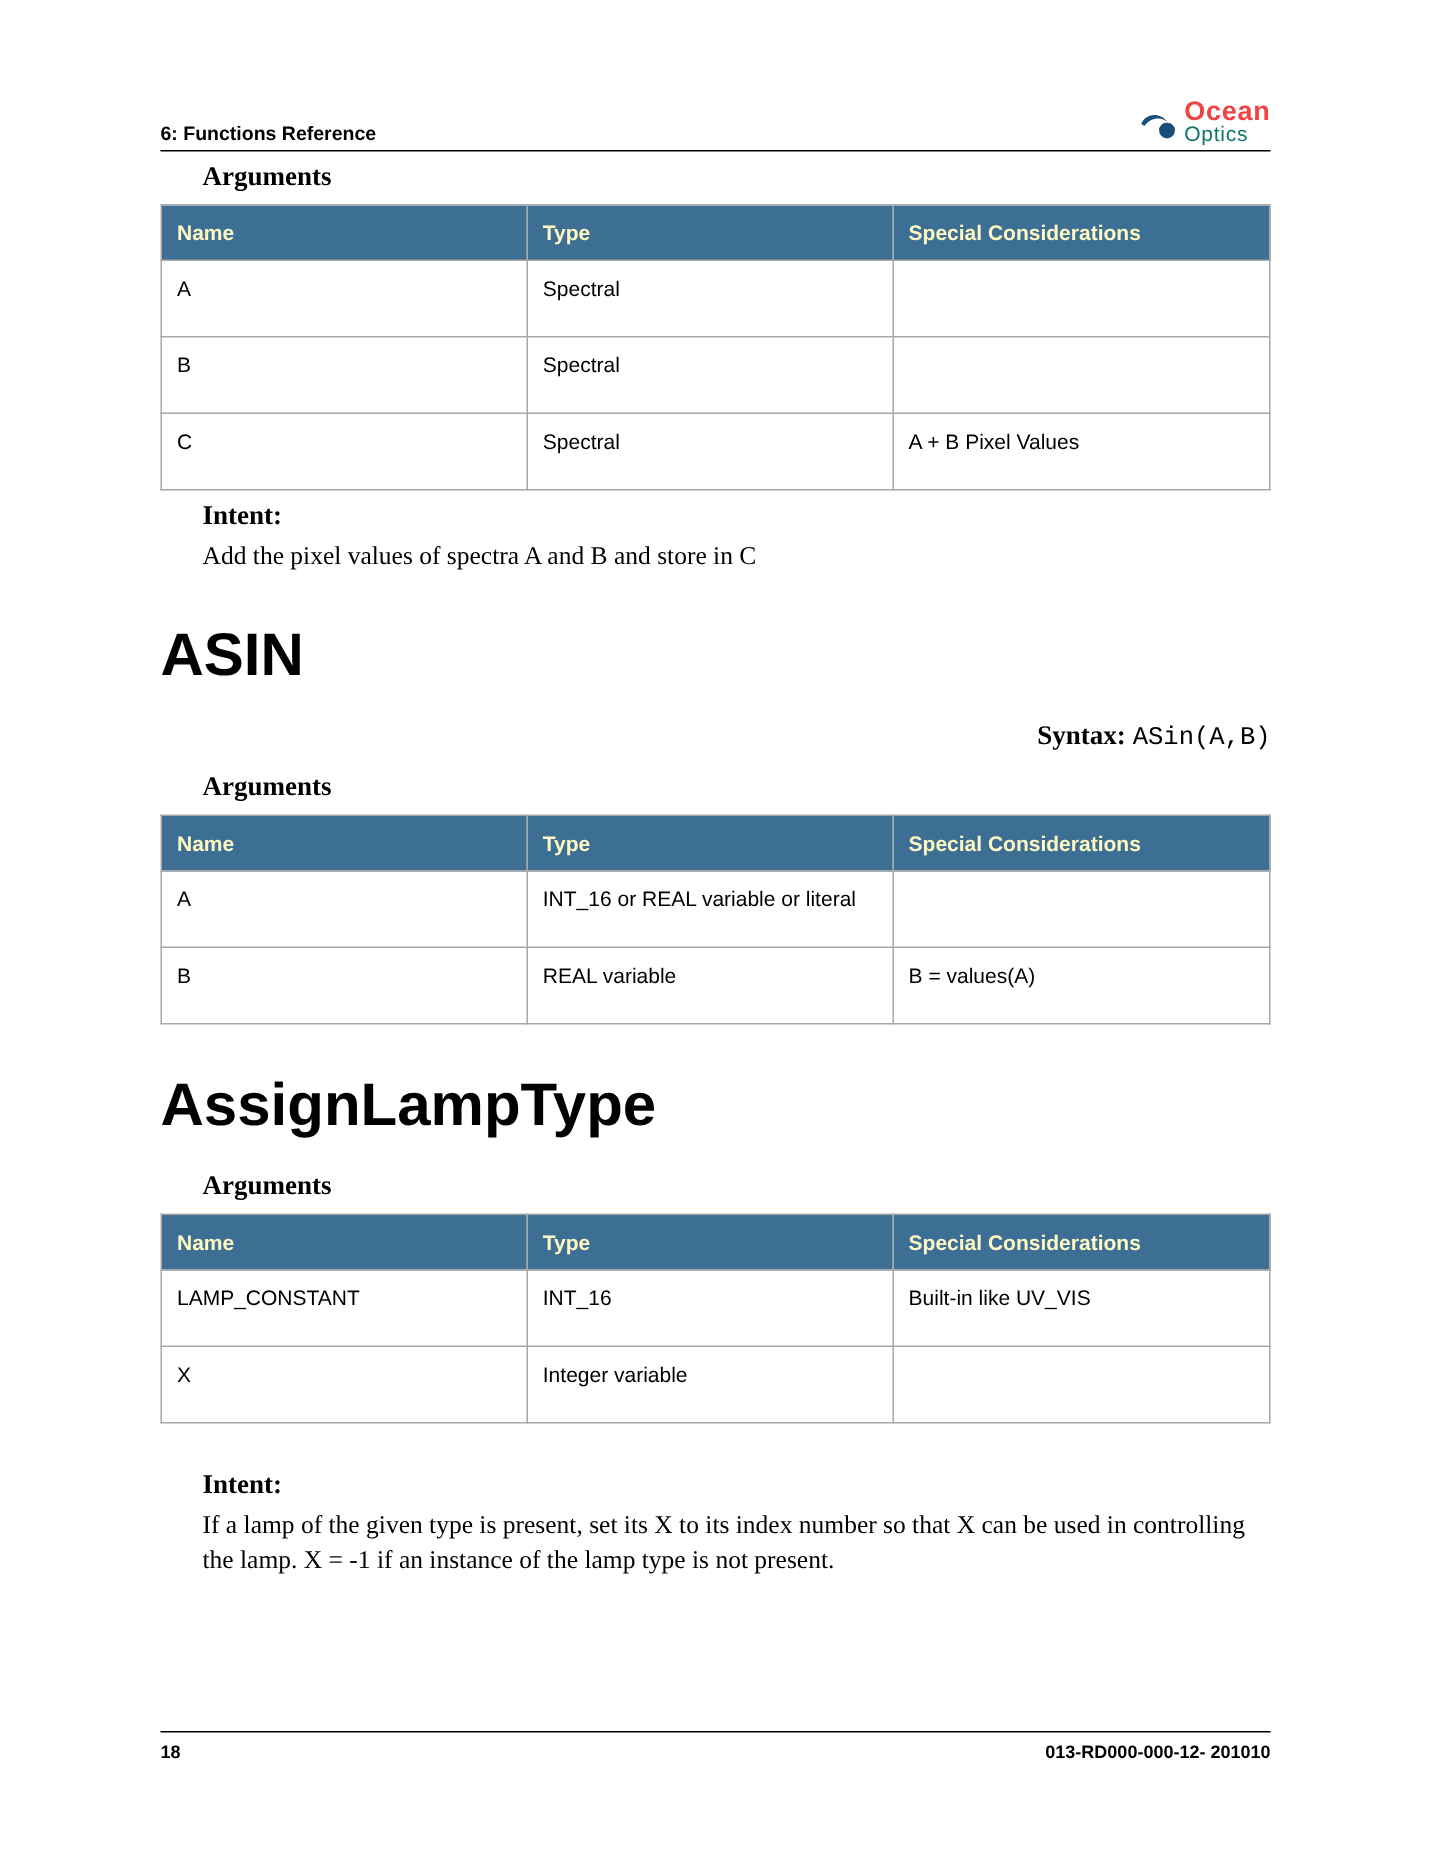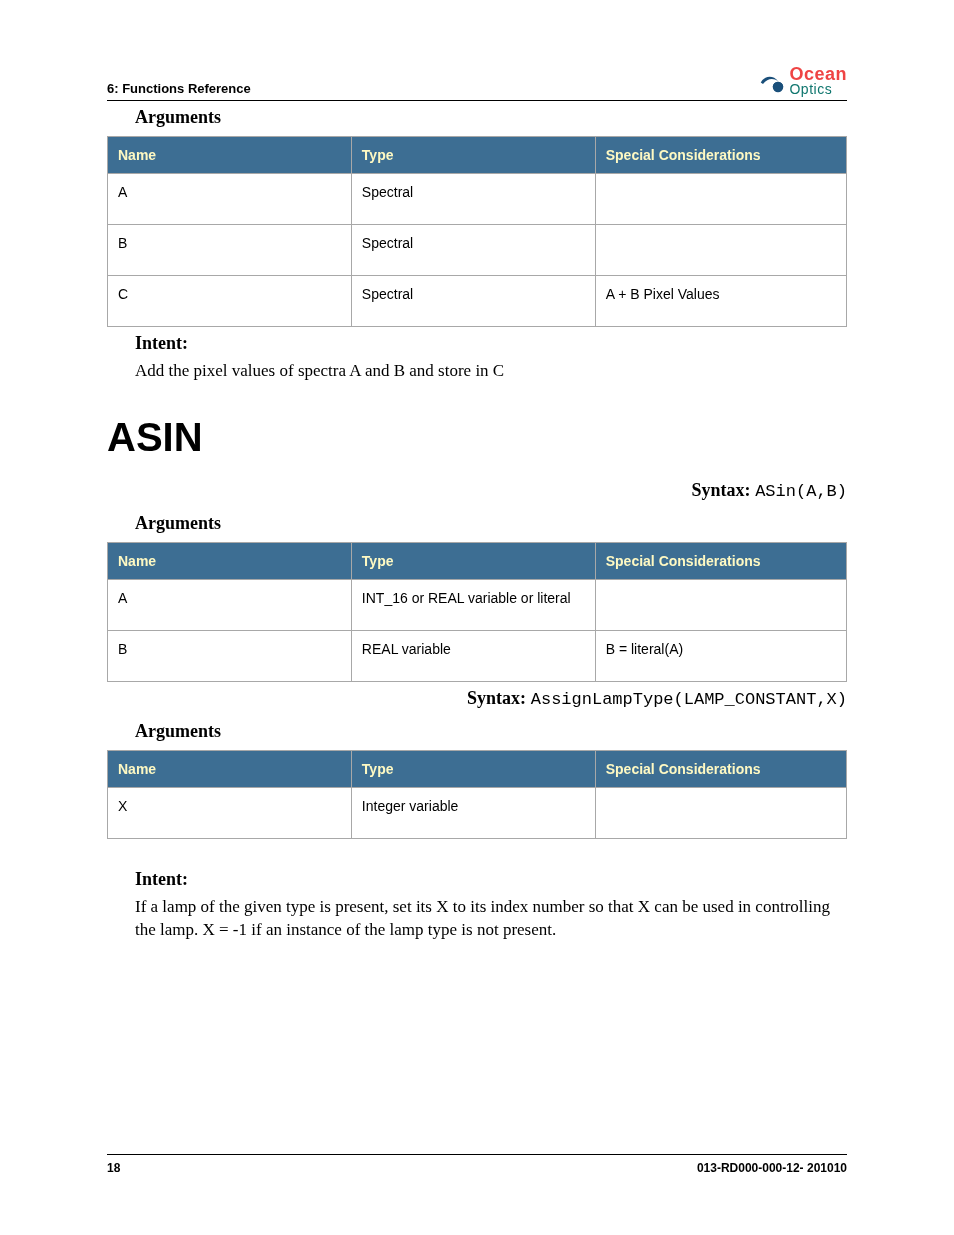--- a/index.html
+++ b/index.html
@@ -192,42 +192,44 @@
       </thead>
       <tbody>
           <tr>
             <td>A</td>
             <td>INT_16 or REAL variable or literal</td>
             <td></td>
           </tr>
           <tr>
             <td>B</td>
             <td>REAL variable</td>
-            <td>B = literal(A)</td>
+            <td>B = values(A)</td>
           </tr>
         </tbody>
     </table>
   </div>
 
   <div class="block">
-    <div class="syntax-row">
-      <span class="syntax-label">Syntax:</span>
-      <span class="syntax-code">AssignLampType(LAMP_CONSTANT,X)</span>
-    </div>
+    <div class="func-title">AssignLampType</div>
     <div class="subheader">Arguments</div>
     <table class="arg-table">
       <thead>
         <tr>
           <th class="col-name">Name</th>
           <th class="col-type">Type</th>
           <th class="col-spec">Special Considerations</th>
         </tr>
       </thead>
       <tbody>
           <tr>
+            <td>LAMP_CONSTANT</td>
+            <td>INT_16</td>
+            <td>Built-in like UV_VIS</td>
+          </tr>
+          <tr>
             <td>X</td>
             <td>Integer variable</td>
             <td></td>
           </tr>
         </tbody>
     </table>
     <div class="intent-label gap-before-intent">Intent:</div>
     <div class="intent-body">If a lamp of the given type is present, set its X to its index number so that X can be used in controlling the lamp. X = -1 if an instance of the lamp type is not present.</div>
   </div>
 

